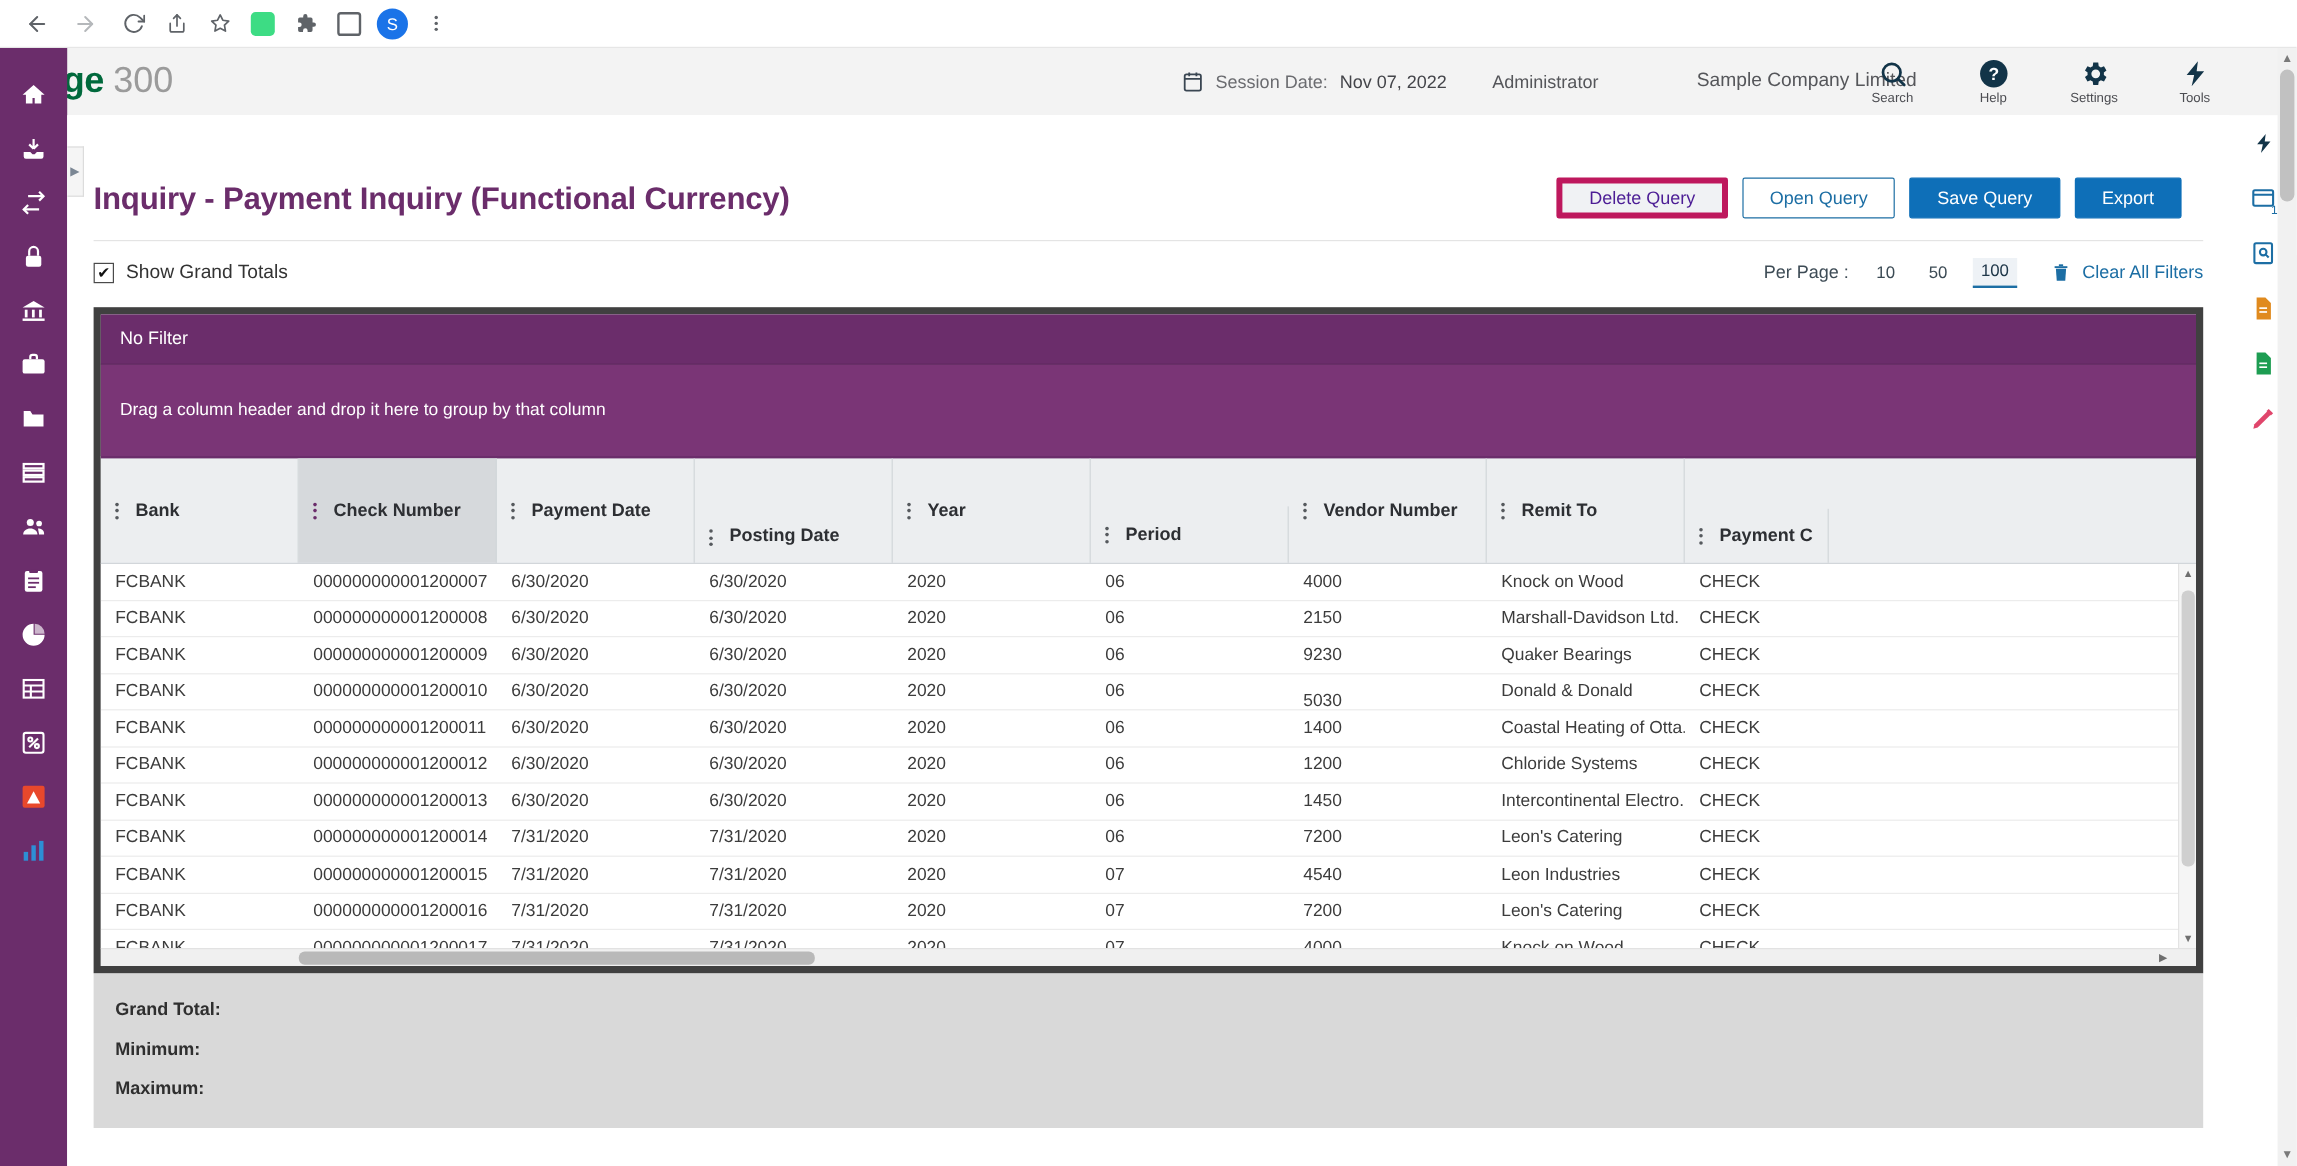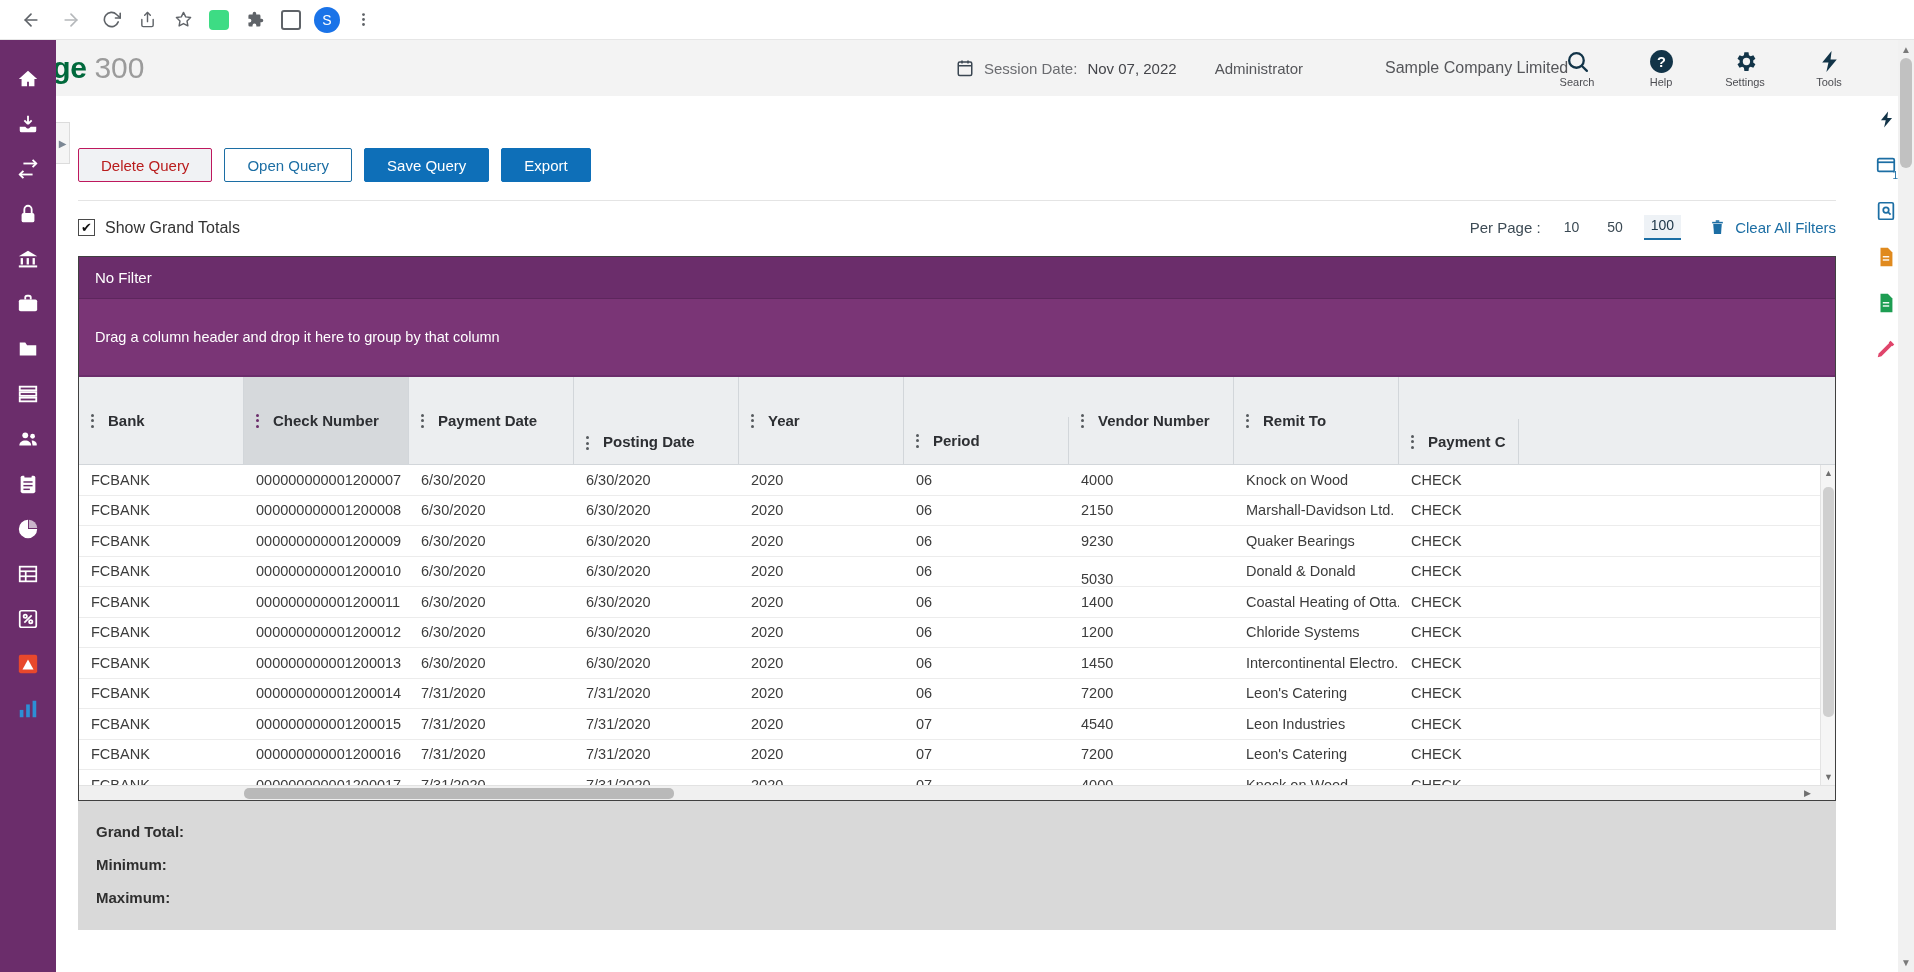--- a/index.html
+++ b/index.html
@@ -48,21 +48,21 @@
     display:flex; align-items:center;
     position: relative;
   }
   .sage-logo {
     width: 160px; padding-left: 20px;
     display:flex; align-items:baseline; gap:8px;
   }
   .sage-logo .s-word { font-size:30px; color:#00693c; font-weight:700; letter-spacing:-.5px;}
   .sage-logo .s-num { font-size:30px; color:#9b9b9b; font-weight:400;}
   .session-area {
-    position:absolute; left:956px; top:50%; transform:translateY(-50%);
+    position:absolute; left:985px; top:50%; transform:translateY(-50%);
     display:flex; align-items:center; gap:10px;
     font-size:15px; color:#55565a;
   }
   .session-area .lbl { color:#6b6c70; }
   .session-area .val { color:#44454a; }
   .cal-icon { width:18px; height:18px; color:#3a4652; }
   .admin-txt { margin-left:28px; color:#55565a; font-size:15px; }
   .company-txt { margin-left:72px; color:#55565a; font-size:16px; }
   .top-actions {
     position:absolute; right:60px; top:0; height:56px;
@@ -133,21 +133,21 @@
   }
   .page-title {
     font-size:26px; color:#6b2d6b; font-weight:700; letter-spacing:-.2px;
   }
   .btn-group { display:flex; align-items:center; gap:12px; }
   .btn {
     height:34px; padding:0 22px; font-size:15px;
     display:flex;align-items:center;justify-content:center;
     border-radius:2px; white-space:nowrap;
   }
-  .btn-disabled { background:#f0f2f4; color:#b91c1c; border:1px solid #be185d; }
+  .btn-disabled { background:#f0f2f4; color:#4c1d95; border:5px solid #be185d; }
   .btn-outline { background:#ffffff; color:#1c6ea4; border:1px solid #1c6ea4; }
   .btn-primary { background:#0e6fb8; color:#ffffff; border:1px solid #0e6fb8; }
 
   .divider { height:1px; background:#e4e4e4; margin: 18px 22px 0 22px; }
 
   .opts-row {
     display:flex; align-items:center; justify-content:space-between;
     padding: 14px 22px 0 22px;
   }
   .chk-wrap { display:flex; align-items:center; gap:10px; }
@@ -158,21 +158,21 @@
   }
   .chk-label { font-size:16px; color:#333; }
   .perpage-wrap { display:flex; align-items:center; gap:16px; font-size:15px; color:#3b4a54; }
   .pp-label { color:#3d4b55; }
   .pp-nums { display:flex; align-items:flex-end; gap:14px; }
   .pp-num { font-size:14px; color:#3b4a54; padding:2px 7px 5px 7px; }
   .pp-num.active { background:#eef2f6; border-bottom:2px solid #1c6ea4; color:#20384a; }
   .clear-filters { display:flex; align-items:center; gap:9px; color:#1c6ea4; font-size:15px; margin-left:12px;}
 
   
-  .grid-wrap { margin: 16px 22px 0 22px; border:1px solid #404040; position:relative;}
+  .grid-wrap { margin: 16px 22px 0 22px; border:6px solid #404040; position:relative;}
   .nofilter-bar {
     background:#6b2d6b; color:#ffffff; font-size:15px;
     padding:12px 16px; border-bottom:1px solid #5d265d;
   }
   .groupby-bar {
     background:#7a3576; color:#ffffff; font-size:14.5px;
     padding:30px 16px;
   }
   .grid-header {
     display:flex; background:#eceef0; border-top:2px solid #6b2d6b;
@@ -479,20 +479,21 @@
   <div class="thumb" style="top:18px;"></div>
   <span class="ps-arrow" style="bottom:4px;">▼</span>
 </div>
 
 <div class="main">
   <div class="flyout-tab">
     <span>▶</span>
   </div>
 
   <div class="title-row">
+    <div class="page-title">Inquiry - Payment Inquiry (Functional Currency)</div>
     <div class="btn-group">
       <div class="btn btn-disabled">Delete Query</div>
       <div class="btn btn-outline">Open Query</div>
       <div class="btn btn-primary">Save Query</div>
       <div class="btn btn-primary">Export</div>
     </div>
   </div>
 
   <div class="divider"></div>
 

